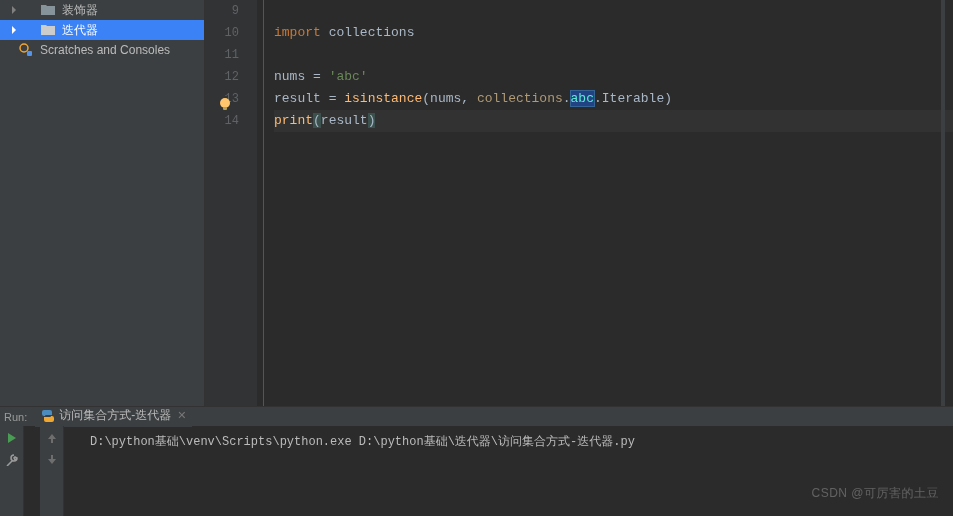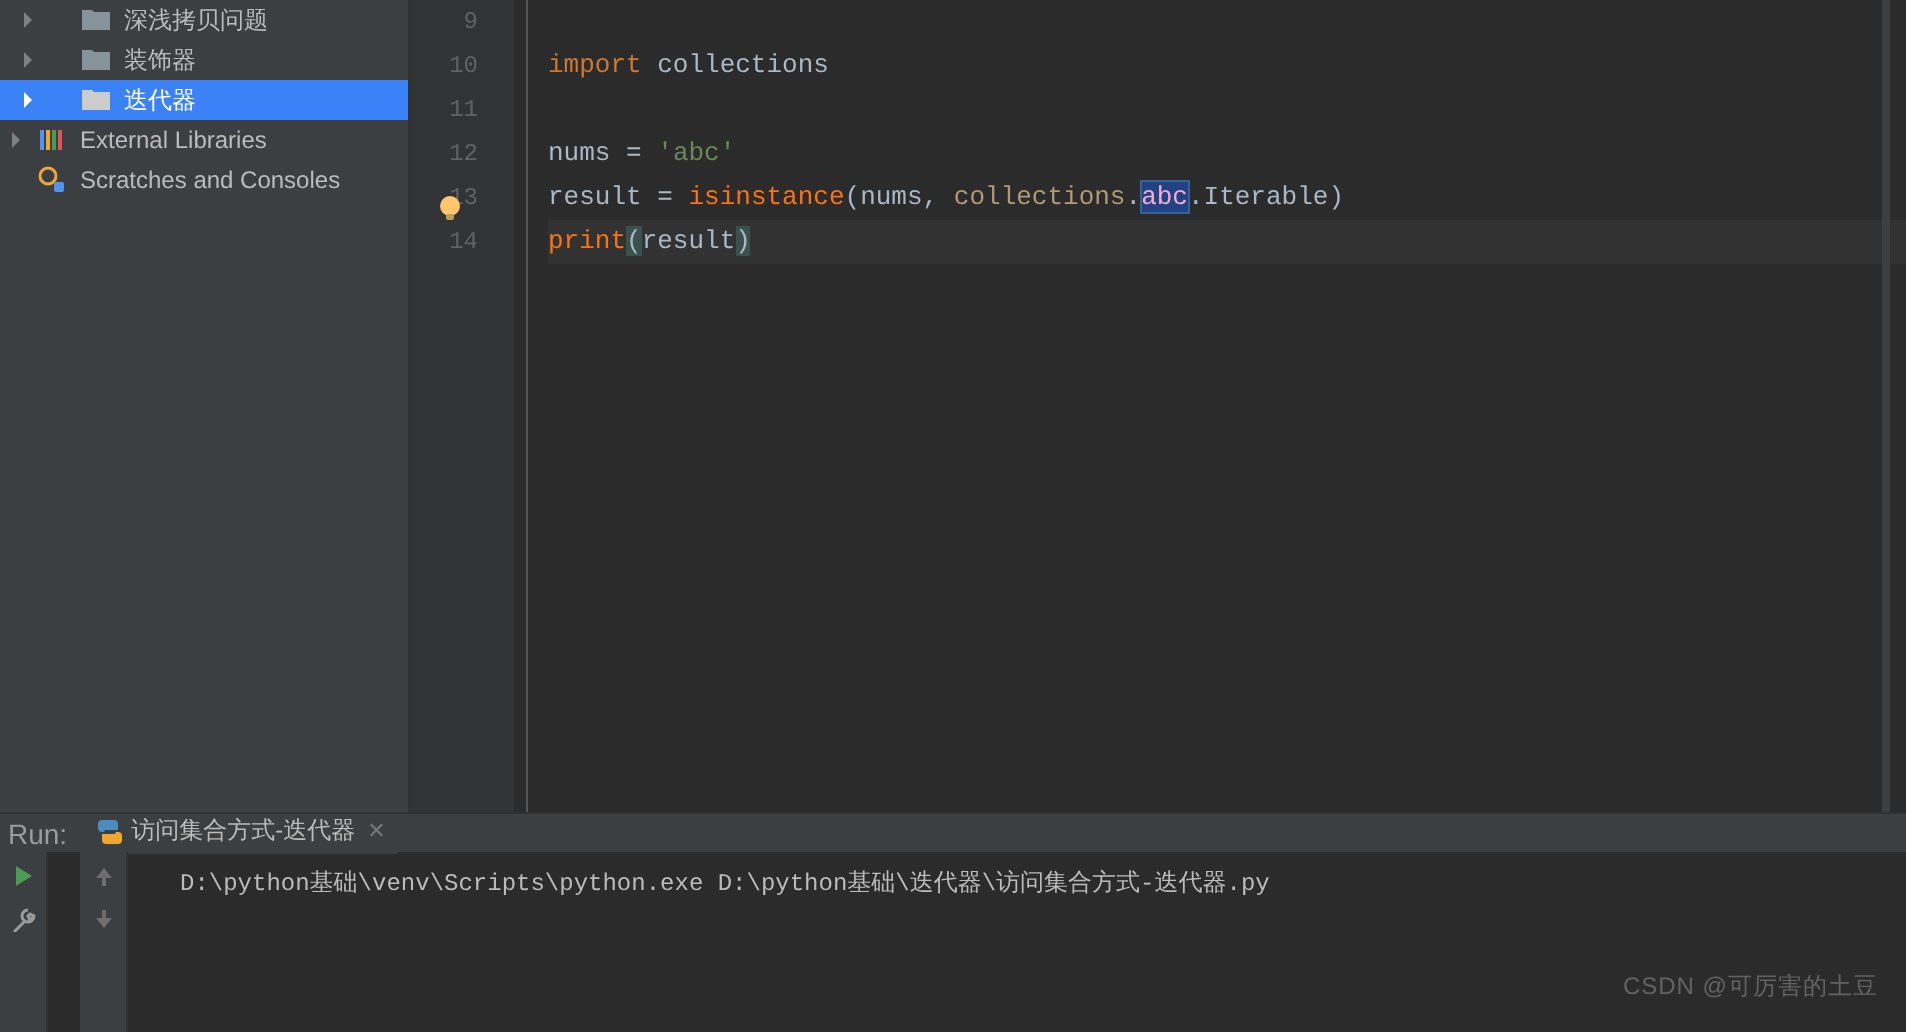--- a/index.html
+++ b/index.html
@@ -56,41 +56,41 @@
       font-size: 13px;
       padding-left: 10px;
       position: relative;
       border-left: 1px solid #555555;
       margin-left: 6px;
     }
     .cl { height: 22px; line-height: 22px; white-space: pre; color: #a9b7c6; }
     .cl.current { background: #323232; }
     .kw { color: #cc7832; }
     .str { color: #6a8759; }
-    .builtin { color: #f97316; }
+    .builtin { color: #fdba74; }
     .call { color: #b09a75; }
     .ident { color: #a9b7c6; }
     .punct { color: #a9b7c6; }
-    .hl-box { background: #214283; color: #f9a8d4; outline: 1px solid #356396; }
+    .hl-box { background: #214283; color: #5eead4; outline: 1px solid #356396; }
     .paren-match { background: #3b514d; }
     .vline-right {
       position: absolute; right: 8px; top: 0; bottom: 0;
       width: 4px; background: #3c3f41;
     }
     .run-panel {
       height: 90px; display: flex; background: #2b2b2b; gap: 16px;
     }
     .tool-header {
       height: 20px; background: #3c3f41;
       display: flex; align-items: center;
       border-top: 1px solid #323232;
       width: 953px;
     }
     .tool-header .label {
-      color: #9b9b9b; padding: 0 8px 0 4px; font-size: 14px;
+      color: #9b9b9b; padding: 0 8px 0 4px; font-size: 11px;
     }
     .tool-tab {
       display: flex; align-items: center; height: 20px;
       padding: 0 6px; background: #3c3f41;
       border-bottom: 2px solid transparent;
     }
     .py-icon {
       width: 14px; height: 14px; margin-right: 4px;
     }
     .close-x { color: #777777; margin-left: 6px; font-size: 11px; }
@@ -130,65 +130,35 @@
           <svg width="8" height="8" viewBox="0 0 8 8">
             <path d="M2 0 L6 4 L2 8 Z" fill="currentColor"></path>
           </svg>
         </span>
       <span class="notch"></span>
       <span class="folder-icon">
           <svg viewBox="0 0 14 12">
             <path d="M0 1 h5 l1 1 h8 v9 H0 Z" fill="#87939a"></path>
           </svg>
         </span>
-      <span>深浅拷贝问题</span>
-    </div>
-    <div class="tree-row">
-      <span class="chev">
-          <svg width="8" height="8" viewBox="0 0 8 8">
-            <path d="M2 0 L6 4 L2 8 Z" fill="currentColor"></path>
-          </svg>
-        </span>
-      <span class="notch"></span>
-      <span class="folder-icon">
-          <svg viewBox="0 0 14 12">
-            <path d="M0 1 h5 l1 1 h8 v9 H0 Z" fill="#87939a"></path>
-          </svg>
-        </span>
       <span>装饰器</span>
     </div>
     <div class="tree-row selected">
       <span class="chev">
           <svg width="8" height="8" viewBox="0 0 8 8">
             <path d="M2 0 L6 4 L2 8 Z" fill="currentColor"></path>
           </svg>
         </span>
       <span class="notch"></span>
       <span class="folder-icon">
           <svg viewBox="0 0 14 12">
             <path d="M0 1 h5 l1 1 h8 v9 H0 Z" fill="#cccccc"></path>
           </svg>
         </span>
       <span>迭代器</span>
-    </div>
-    <div class="tree-row" style="padding-left:4px">
-      <span class="chev">
-          <svg width="8" height="8" viewBox="0 0 8 8">
-            <path d="M2 0 L6 4 L2 8 Z" fill="currentColor"></path>
-          </svg>
-        </span>
-      <span class="lib-icon">
-          <svg width="14" height="14" viewBox="0 0 14 14">
-            <rect x="1" y="2" width="2" height="10" fill="#5394ec"></rect>
-            <rect x="4" y="2" width="2" height="10" fill="#f0a732"></rect>
-            <rect x="7" y="2" width="2" height="10" fill="#499c54"></rect>
-            <rect x="10" y="2" width="2" height="10" fill="#e05555"></rect>
-          </svg>
-        </span>
-      <span>External Libraries</span>
     </div>
     <div class="tree-row" style="padding-left:18px">
       <span class="scratch-icon">
           <svg width="14" height="14" viewBox="0 0 14 14">
             <circle cx="5" cy="5" r="4" fill="none" stroke="#f0a732" stroke-width="1.5"></circle>
             <rect x="8" y="8" width="5" height="5" rx="1" fill="#5394ec"></rect>
           </svg>
         </span>
       <span>Scratches and Consoles</span>
     </div>

